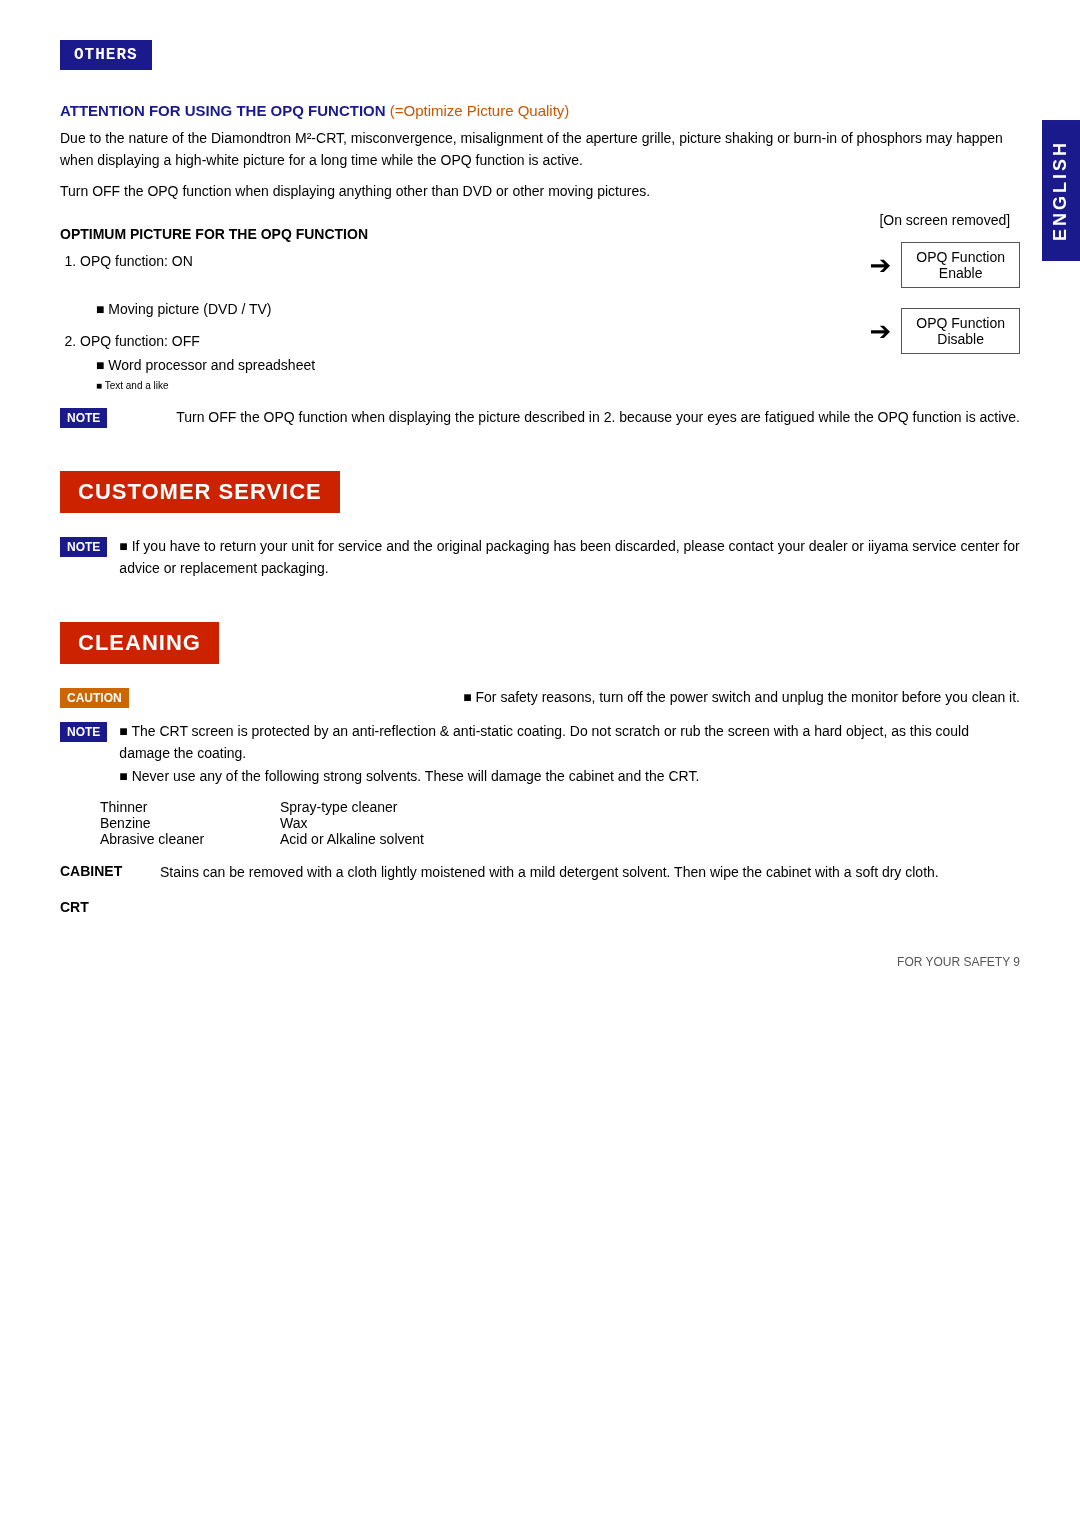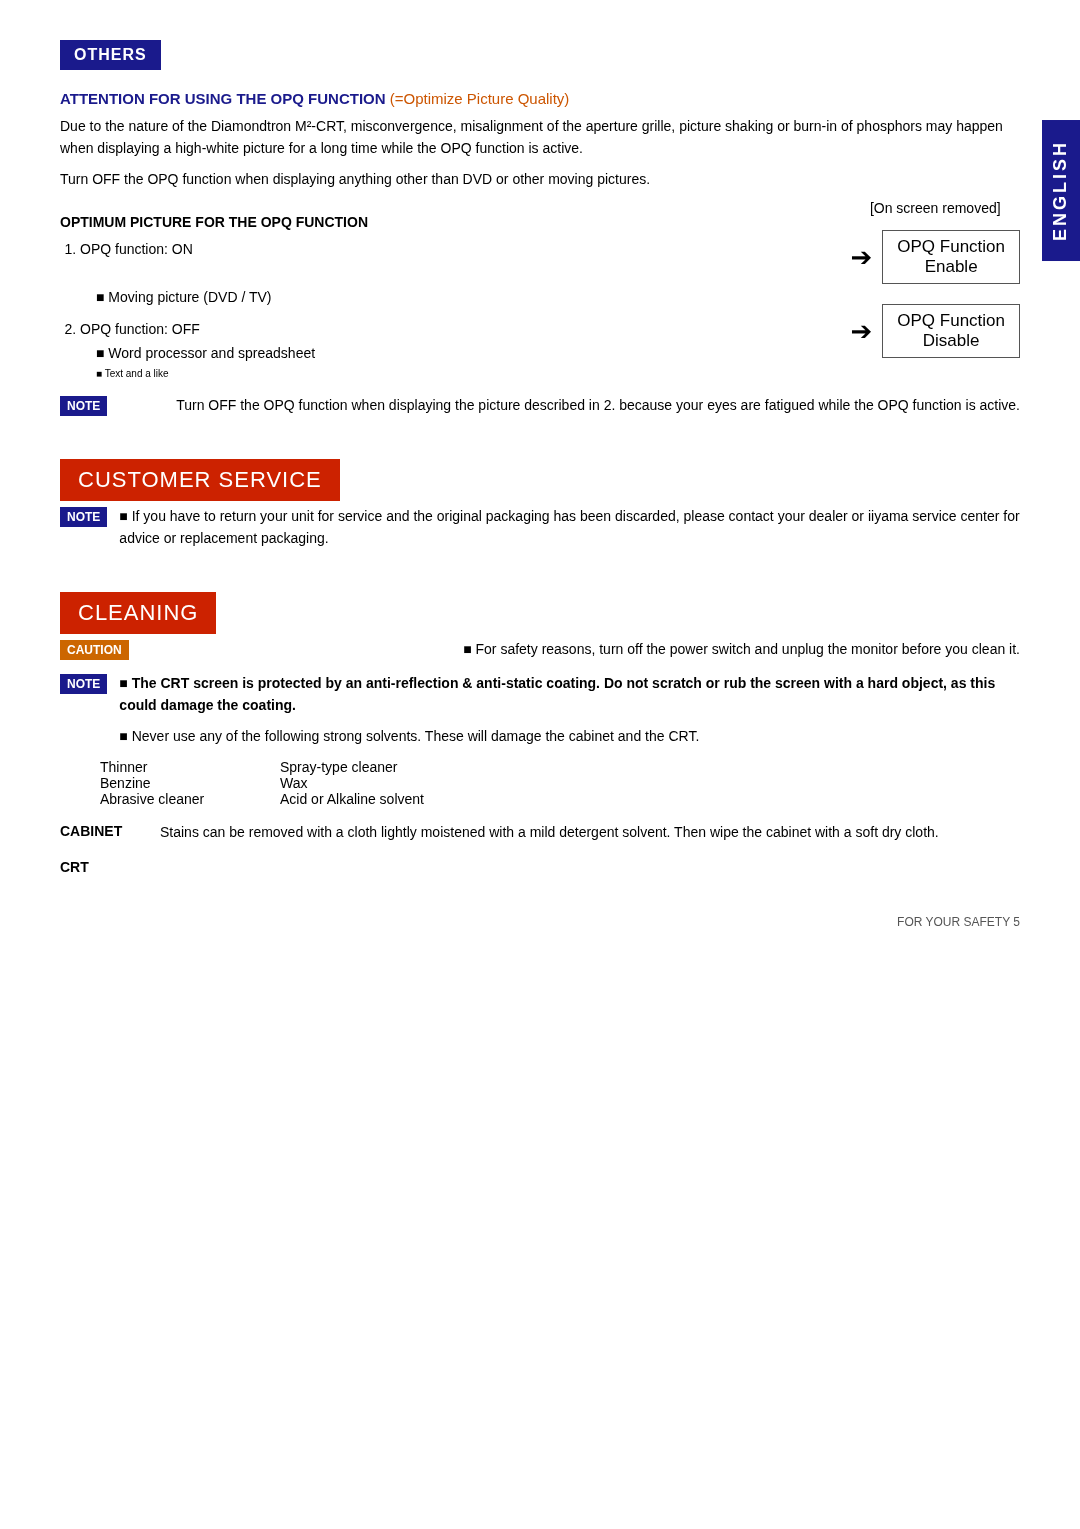--- a/index.html
+++ b/index.html
@@ -37,32 +37,34 @@
     }
 
     
     .others-header {
       background: #1a1a8c;
       color: #fff;
       font-weight: bold;
       font-size: 16px;
       padding: 6px 14px;
       display: inline-block;
-      margin-bottom: 20px;
+      margin-bottom: 32px;
       letter-spacing: 1px;
+      font-family: Liberation Mono, monospace;
     }
 
     
     .section-header {
       background: #cc2200;
       color: #fff;
-      font-weight: normal;
+      font-weight: bold;
       font-size: 22px;
       padding: 8px 18px;
       display: inline-block;
+      margin-bottom: 18px;
       margin-top: 30px;
       letter-spacing: 1px;
     }
 
     
     .attention-heading {
       font-weight: bold;
       font-size: 15px;
       color: #1a1a8c;
       margin-bottom: 8px;
@@ -83,21 +85,21 @@
       font-weight: bold;
       font-size: 14px;
       margin-top: 14px;
       margin-bottom: 8px;
     }
 
     .opq-box {
       border: 1px solid #555;
       padding: 6px 14px;
       text-align: center;
-      font-size: 17px;
+      font-size: 14px;
       min-width: 110px;
     }
 
     
     .badge-row {
       display: flex;
       align-items: flex-start;
       margin-bottom: 12px;
       margin-top: 4px;
       justify-content: space-between;
@@ -256,21 +258,21 @@
     <span class="badge badge-caution">CAUTION</span>
     <span class="badge-text">
       ■ <span>For safety reasons, turn off the power switch and unplug the monitor before you clean it.</span>
     </span>
   </div>
 
   
   <div class="badge-row">
     <span class="badge badge-note">NOTE</span>
     <div class="badge-text">
-      <div style="margin-bottom:8px;font-weight:bold;">■ <span>The CRT screen is protected by an anti-reflection &amp; anti-static coating. Do not scratch or rub the screen with a hard object, as this could damage the coating.</span></div>
+      <div style="">■ <span>The CRT screen is protected by an anti-reflection &amp; anti-static coating. Do not scratch or rub the screen with a hard object, as this could damage the coating.</span></div>
       <div>■ <span>Never use any of the following strong solvents. These will damage the cabinet and the CRT.</span></div>
     </div>
   </div>
 
   
   <div class="solvents-table">
     <span>Thinner</span>
     <span>Spray-type cleaner</span>
     <span>Benzine</span>
     <span>Wax</span>
@@ -283,15 +285,15 @@
     <span class="row-label">CABINET</span>
     <span class="row-text">Stains can be removed with a cloth lightly moistened with a mild detergent solvent. Then wipe the cabinet with a soft dry cloth.</span>
   </div>
 
   
   <div class="labeled-row">
     <span class="row-label">CRT</span>
   </div>
 
   
-  <div class="page-footer">FOR YOUR SAFETY   5</div>
+  <div class="page-footer">FOR YOUR SAFETY   9</div>
 
 </div>
 
 </body></html>

